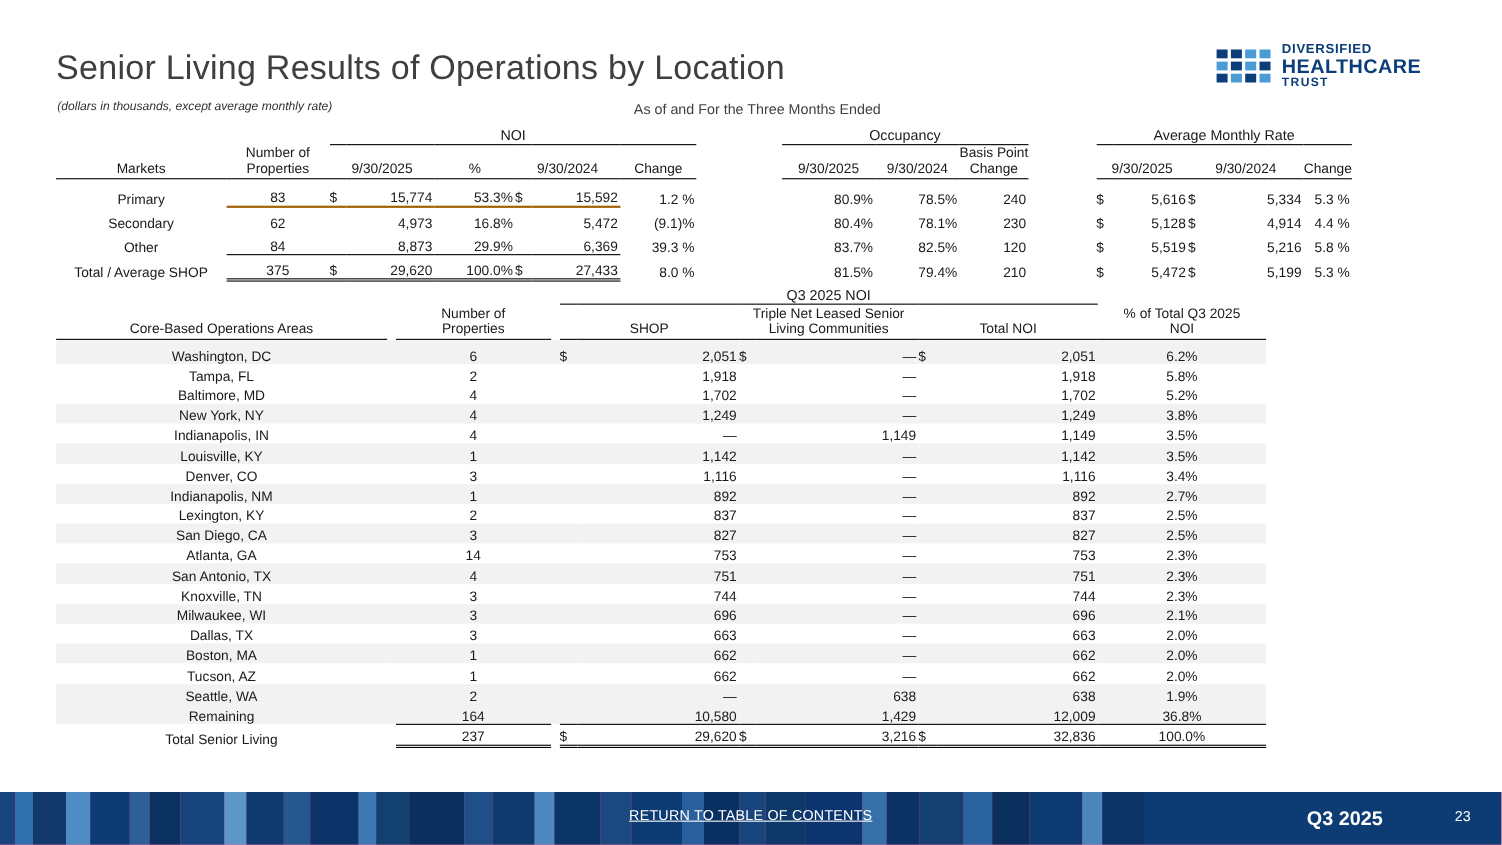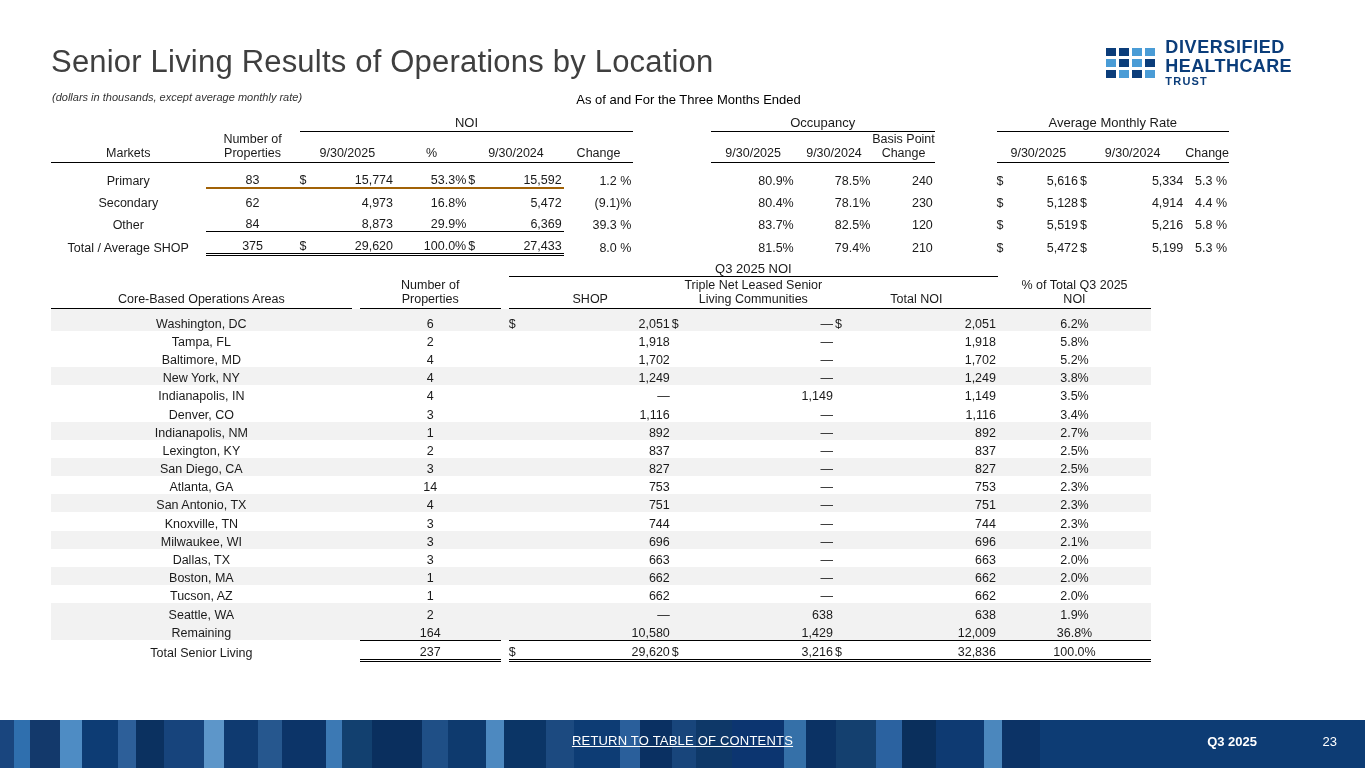--- a/index.html
+++ b/index.html
@@ -50,39 +50,39 @@
     width: 10px;
     height: 8px;
     background: #0b3d7a;
   }
   .logo-grid i.light { background: #4a9cd6; }
   .logo-text {
     line-height: 1.06;
     color: #0b3d7a;
     font-weight: bold;
   }
-  .logo-text .l1 { font-size: 18px; letter-spacing: 0.6px; }
+  .logo-text .l1 { font-size: 12px; letter-spacing: 0.6px; }
   .logo-text .l2 { font-size: 18px; letter-spacing: 0.4px; }
   .logo-text .l3 { font-size: 11px; letter-spacing: 1.2px; }
 
   .units {
     position: absolute;
     left: 52px;
     top: 91px;
     font-size: 11px;
     font-style: italic;
     color: #333;
   }
   .asof {
     position: absolute;
     left: 0; right: 0;
     top: 92px;
     text-align: center;
     font-size: 13px;
-    color: #000000;
+    color: #404040;
   }
   .asof span { padding-left: 30px; }
 
   
   table {
     border-collapse: collapse;
     font-size: 12.5px;
     color: #1a1a1a;
   }
   td, th { padding: 0; font-weight: normal; }
@@ -176,21 +176,21 @@
     color: #ffffff;
     font-size: 13px;
     text-decoration: underline;
     letter-spacing: 0.2px;
   }
   .footer-q {
     position: absolute;
     right: 108px;
     top: 14px;
     color: #ffffff;
-    font-size: 13px;
+    font-size: 18px;
     font-weight: bold;
   }
   .footer-page {
     position: absolute;
     right: 28px;
     top: 14px;
     color: #ffffff;
     font-size: 13px;
   }
 </style>
@@ -469,20 +469,33 @@
       <td class="name">Indianapolis, IN</td>
       <td></td>
       <td class="ctr">4</td>
       <td></td>
       <td class="cur"></td>
       <td class="num">—</td>
       <td class="cur"></td>
       <td class="num">1,149</td>
       <td class="cur"></td>
       <td class="num">1,149</td>
+      <td class="ctr">3.5%</td>
+    </tr>
+    <tr class="shade">
+      <td class="name">Louisville, KY</td>
+      <td></td>
+      <td class="ctr">1</td>
+      <td></td>
+      <td class="cur"></td>
+      <td class="num">1,142</td>
+      <td class="cur"></td>
+      <td class="num">—</td>
+      <td class="cur"></td>
+      <td class="num">1,142</td>
       <td class="ctr">3.5%</td>
     </tr>
     <tr>
       <td class="name">Denver, CO</td>
       <td></td>
       <td class="ctr">3</td>
       <td></td>
       <td class="cur"></td>
       <td class="num">1,116</td>
       <td class="cur"></td>

